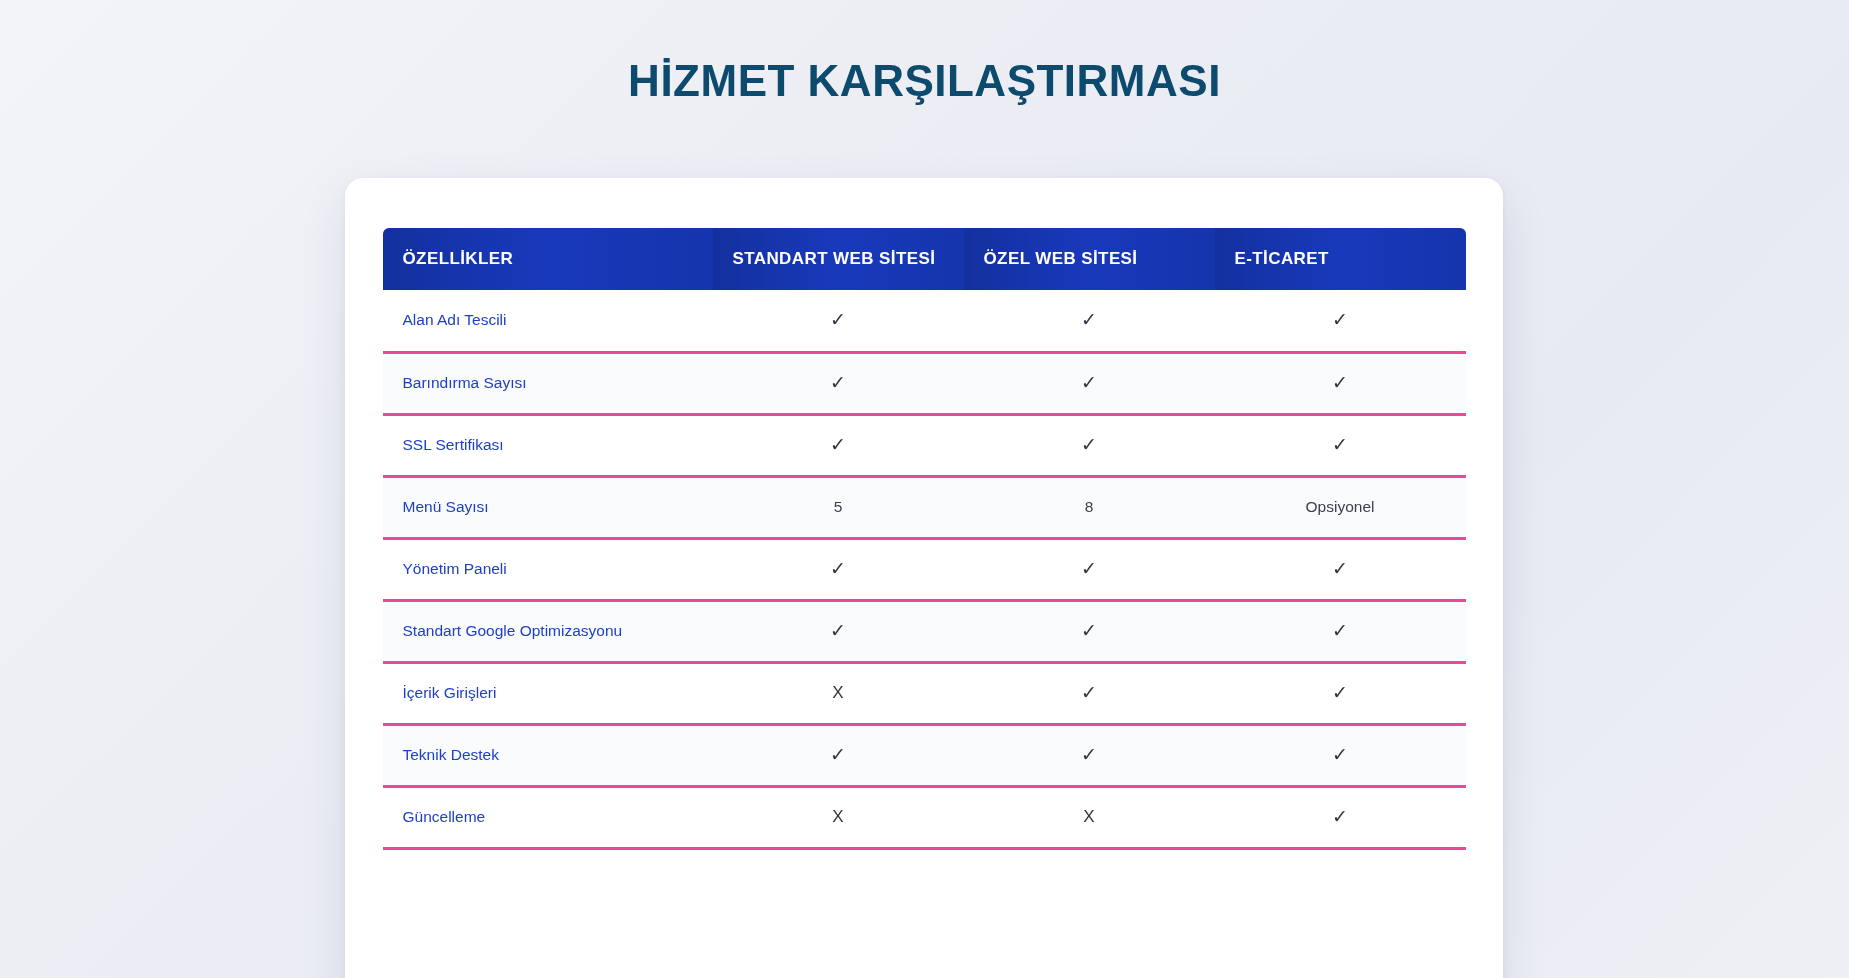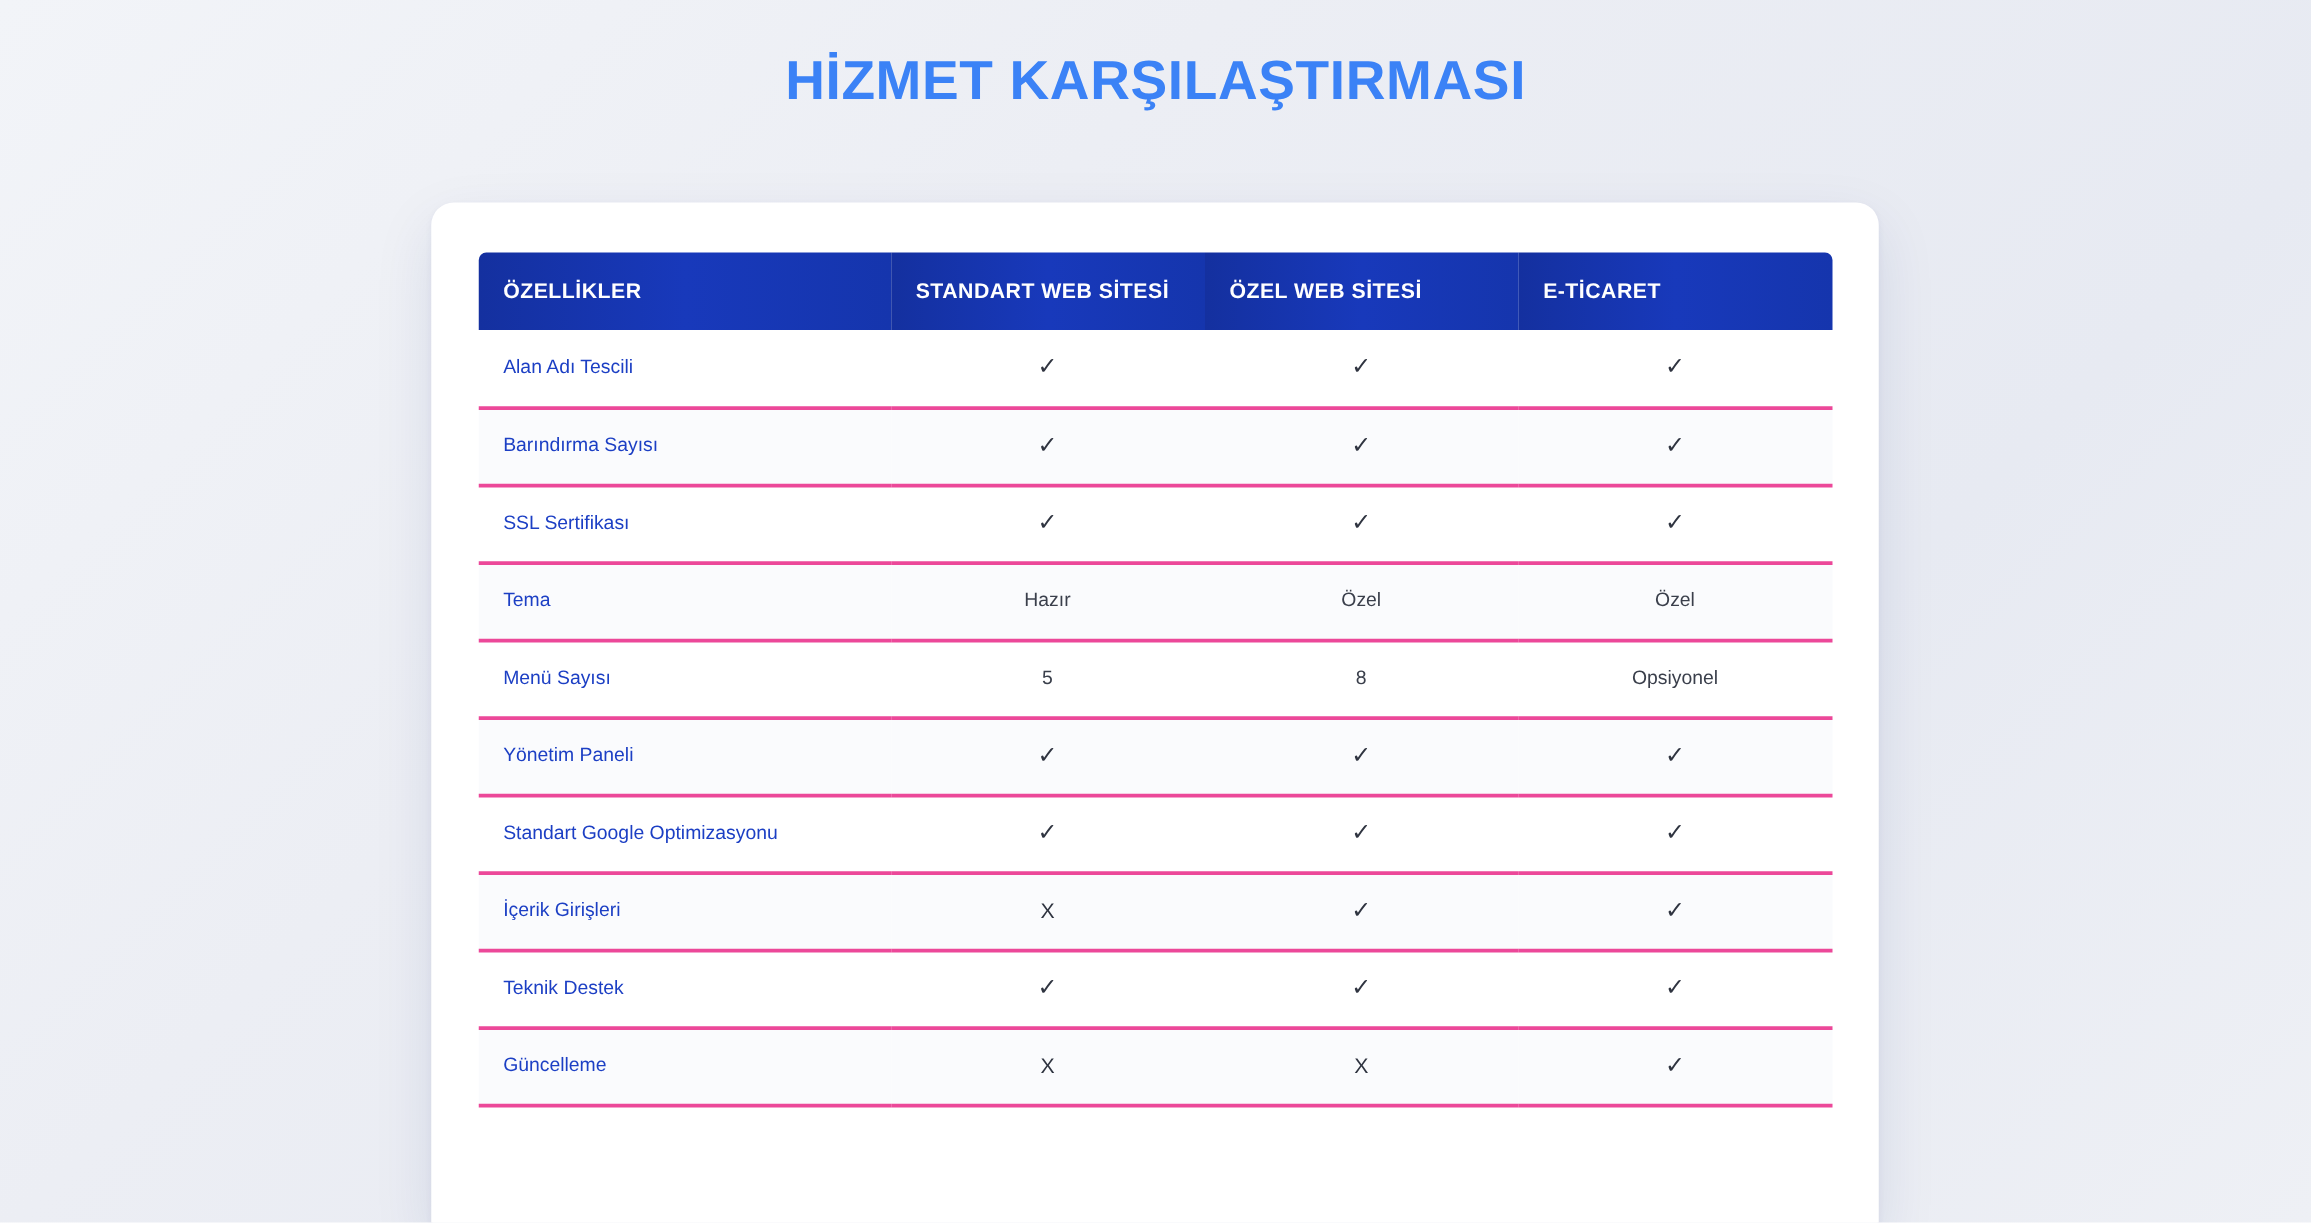--- a/index.html
+++ b/index.html
@@ -16,44 +16,44 @@
   }
 
   .page {
     position: relative;
     width: 1849px;
     height: 978px;
   }
 
   .page-title {
     text-align: center;
-    color: #3b82f6;
+    color: #0c4a6e;
     font-size: 44px;
     font-weight: 700;
     letter-spacing: 0.5px;
-    margin: 0;
+    margin: 16px;
     padding-top: 40px;
     line-height: 1.15;
   }
 
   .card {
     position: absolute;
     left: 345px;
     top: 162px;
     width: 1158px;
     min-height: 820px;
     background: #ffffff;
     border-radius: 18px 18px 0 0;
     box-shadow: 0 18px 48px rgba(20, 40, 110, 0.10), 0 2px 6px rgba(20, 40, 110, 0.05);
     padding: 40px 18px 0 18px;
   }
 
   table.compare {
     width: 1083px;
-    margin: 0 auto;
+    margin: 10px auto;
     border-collapse: collapse;
     table-layout: fixed;
   }
 
   table.compare thead th {
     background: linear-gradient(90deg, #14309f 0%, #1839bb 50%, #1535ad 100%);
     color: #ffffff;
     font-size: 17px;
     font-weight: 700;
     letter-spacing: 0.4px;
@@ -135,26 +135,20 @@
           <td class="value"><span class="mark-yes">✓</span></td>
           <td class="value"><span class="mark-yes">✓</span></td>
         </tr>
         <tr>
           <td class="feature">SSL Sertifikası</td>
           <td class="value"><span class="mark-yes">✓</span></td>
           <td class="value"><span class="mark-yes">✓</span></td>
           <td class="value"><span class="mark-yes">✓</span></td>
         </tr>
         <tr>
-          <td class="feature">Tema</td>
-          <td class="value">Hazır</td>
-          <td class="value">Özel</td>
-          <td class="value">Özel</td>
-        </tr>
-        <tr>
           <td class="feature">Menü Sayısı</td>
           <td class="value">5</td>
           <td class="value">8</td>
           <td class="value">Opsiyonel</td>
         </tr>
         <tr>
           <td class="feature">Yönetim Paneli</td>
           <td class="value"><span class="mark-yes">✓</span></td>
           <td class="value"><span class="mark-yes">✓</span></td>
           <td class="value"><span class="mark-yes">✓</span></td>

